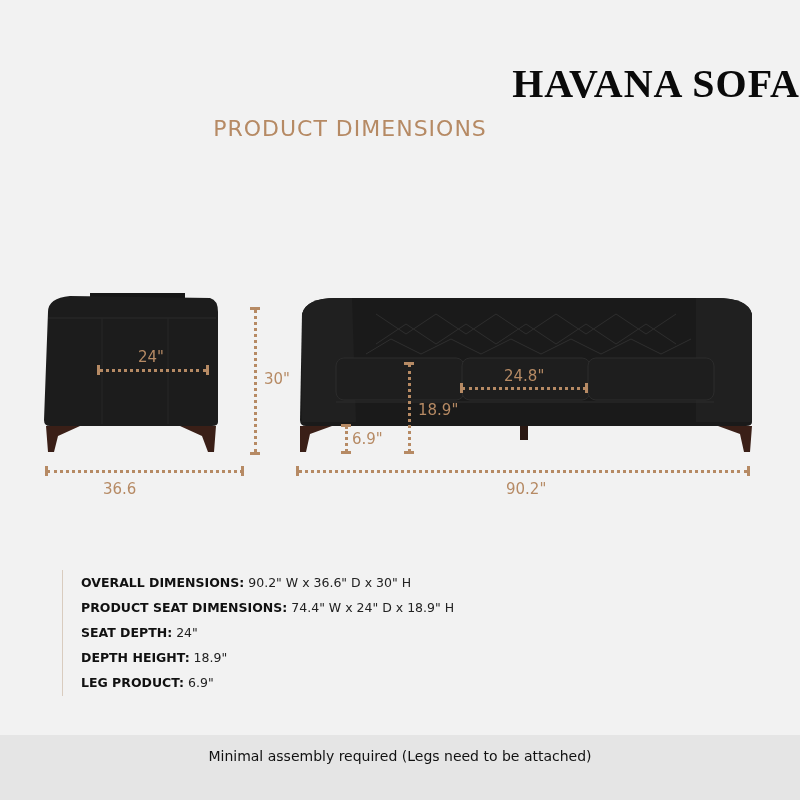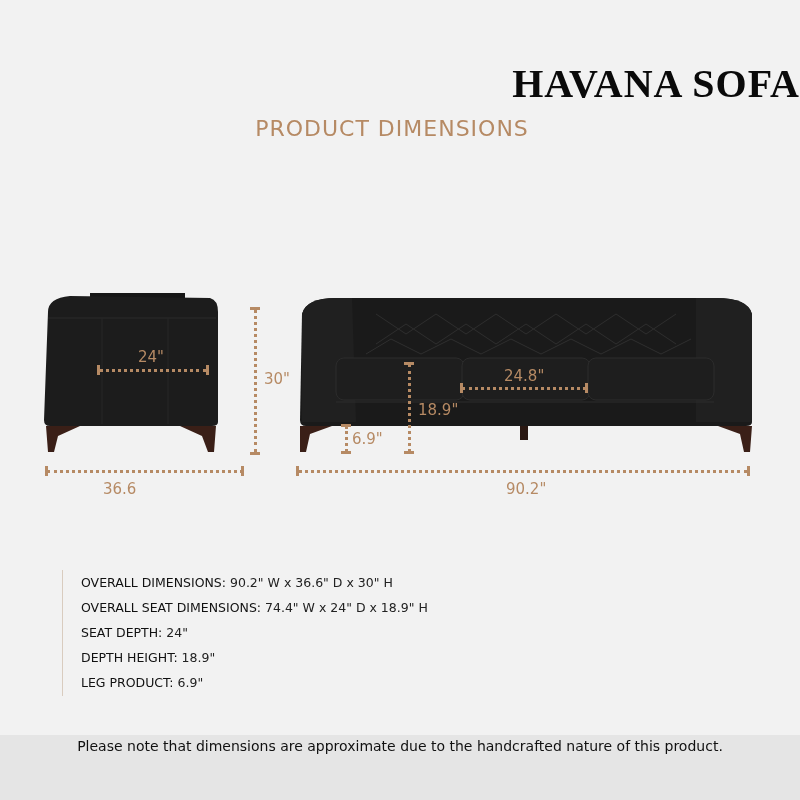--- a/index.html
+++ b/index.html
@@ -1,27 +1,27 @@
 <!DOCTYPE html>
 <html><head>
 <meta charset="utf-8">
 <style>
   html, body { margin:0; padding:0; }
   body { width:800px; height:800px; background:#f2f2f2; position:relative; overflow:hidden; font-family:"Liberation Sans", sans-serif; }
   .title { position:absolute; top:60px; left:0; width:800px; text-align:right; font-size:40px; font-weight:bold; color:#0a0a0a; letter-spacing:1px; font-family:Liberation Serif, serif; }
-  .subtitle { position:absolute; top:116px; left:0; width:700px; text-align:center; font-size:22px; color:#b68a64; letter-spacing:1px; font-family:"DejaVu Sans", sans-serif; font-weight:normal;padding-left:42px; }
+  .subtitle { position:absolute; top:116px; left:0; width:700px; text-align:center; font-size:22px; color:#b68a64; letter-spacing:1px; font-family:"DejaVu Sans", sans-serif; font-weight:normal; }
   .dim { position:absolute; color:#b68a64; font-size:15px; font-family:"DejaVu Sans", sans-serif; }
   .hline { position:absolute; height:0; border-top:3px dotted #b68a64; }
   .vline { position:absolute; width:0; border-left:3px dotted #b68a64; }
   .capv { position:absolute; width:3px; height:10px; background:#b68a64; }
   .caph { position:absolute; width:10px; height:3px; background:#b68a64; }
   .sofa { position:absolute; }
   .specs { position:absolute; left:62px; top:570px; border-left:1px solid #d9ccbf; padding-left:18px; height:126px; }
   .spec { font-size:12.5px; color:#111; height:25px; line-height:25px; font-family:"DejaVu Sans", sans-serif; white-space:nowrap; }
-  .spec b { font-weight:normal; }
+  .spec b { font-weight:bold; }
   .spec span.v { color:#222; }
   .footer { position:absolute; left:0; top:735px; width:800px; height:65px; background:#e5e5e5; text-align:center; }
   .footer div { font-size:14px; color:#111; line-height:22px; font-family:"DejaVu Sans", sans-serif; }
 </style>
 </head>
 <body>
 
 <div class="title">HAVANA SOFA</div>
 <div class="subtitle">PRODUCT DIMENSIONS</div>
 
@@ -83,21 +83,21 @@
 <div class="caph" style="left:341px; top:451px;"></div>
 <div class="dim" style="left:352px; top:430px;">6.9"</div>
 
 <div class="hline" style="left:298px; top:470px; width:450px;"></div>
 <div class="capv" style="left:296px; top:466px;"></div>
 <div class="capv" style="left:747px; top:466px;"></div>
 <div class="dim" style="left:506px; top:480px;">90.2"</div>
 
 <div class="specs">
   <div class="spec"><b>OVERALL DIMENSIONS:</b><span class="v"> 90.2" W x 36.6" D x 30" H</span></div>
-  <div class="spec"><b>OVERALL SEAT DIMENSIONS:</b><span class="v"> 74.4" W x 24" D x 18.9" H</span></div>
+  <div class="spec"><b>PRODUCT SEAT DIMENSIONS:</b><span class="v"> 74.4" W x 24" D x 18.9" H</span></div>
   <div class="spec"><b>SEAT DEPTH:</b><span class="v"> 24"</span></div>
   <div class="spec"><b>DEPTH HEIGHT:</b><span class="v"> 18.9"</span></div>
   <div class="spec"><b>LEG PRODUCT:</b><span class="v"> 6.9"</span></div>
 </div>
 
 <div class="footer">
-  <div>Please note that dimensions are approximate due to the handcrafted nature of this product.</div>
+  <div style="margin-top:10px;">Minimal assembly required (Legs need to be attached)</div>
 </div>
 
 </body></html>

